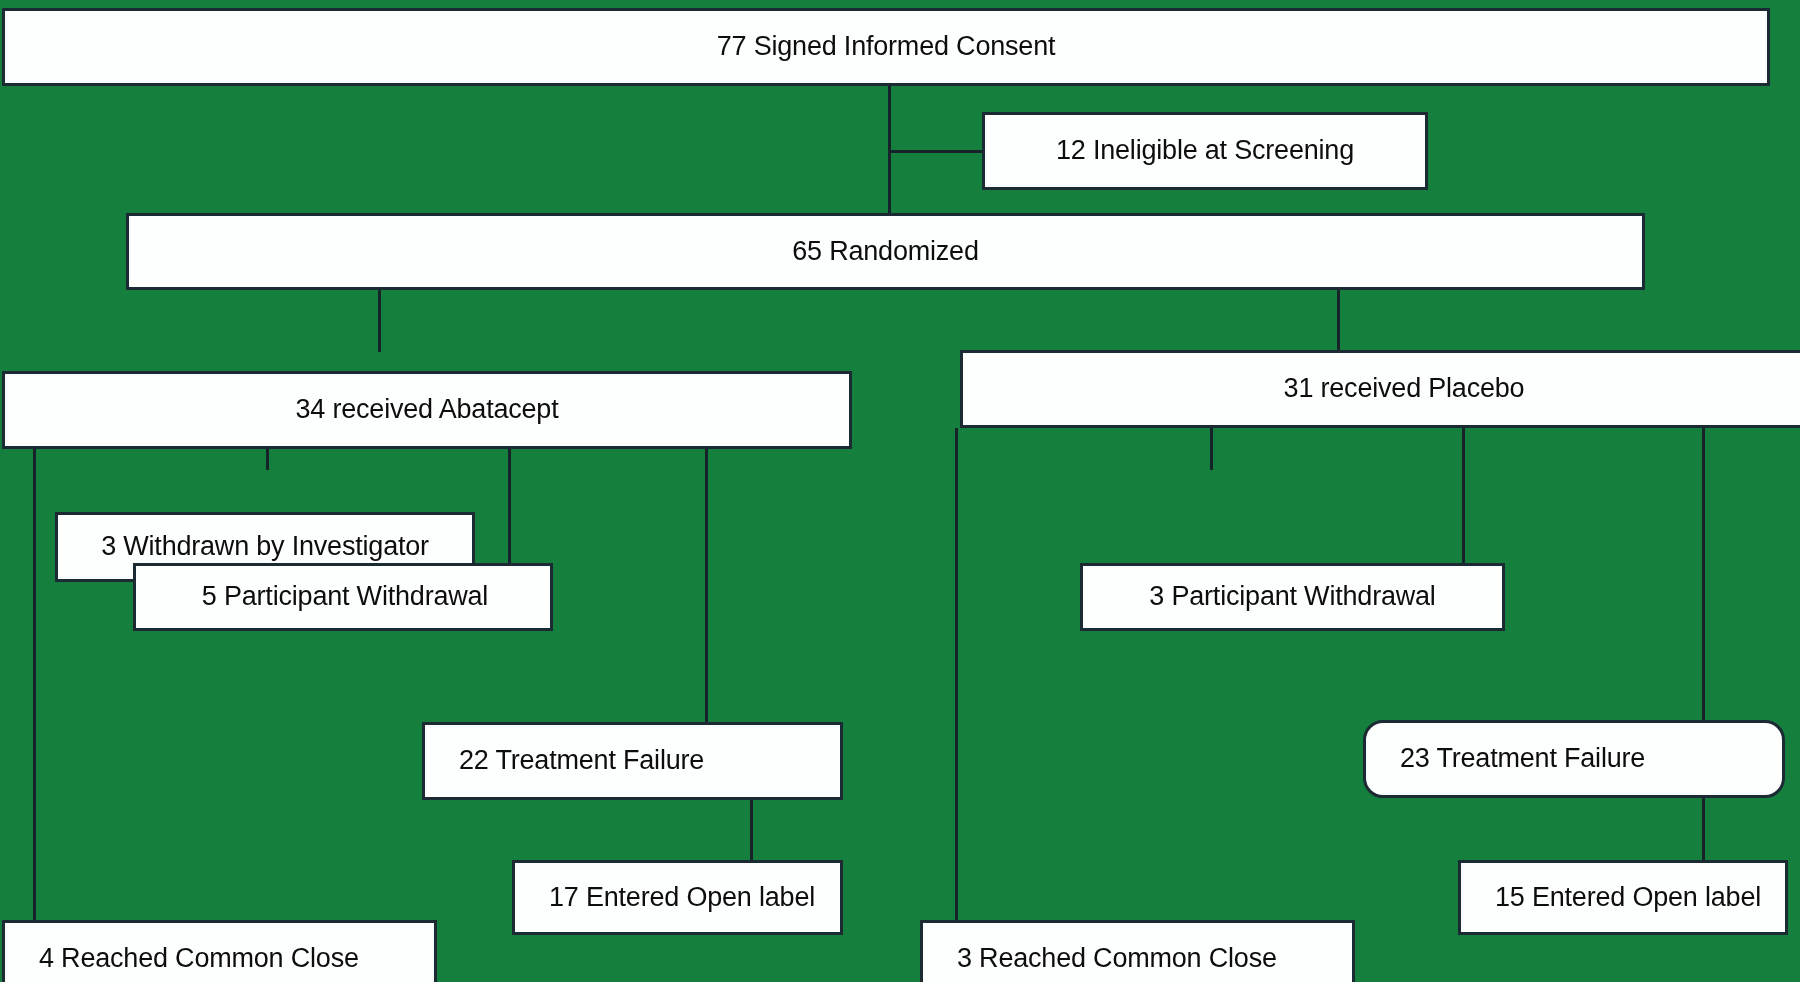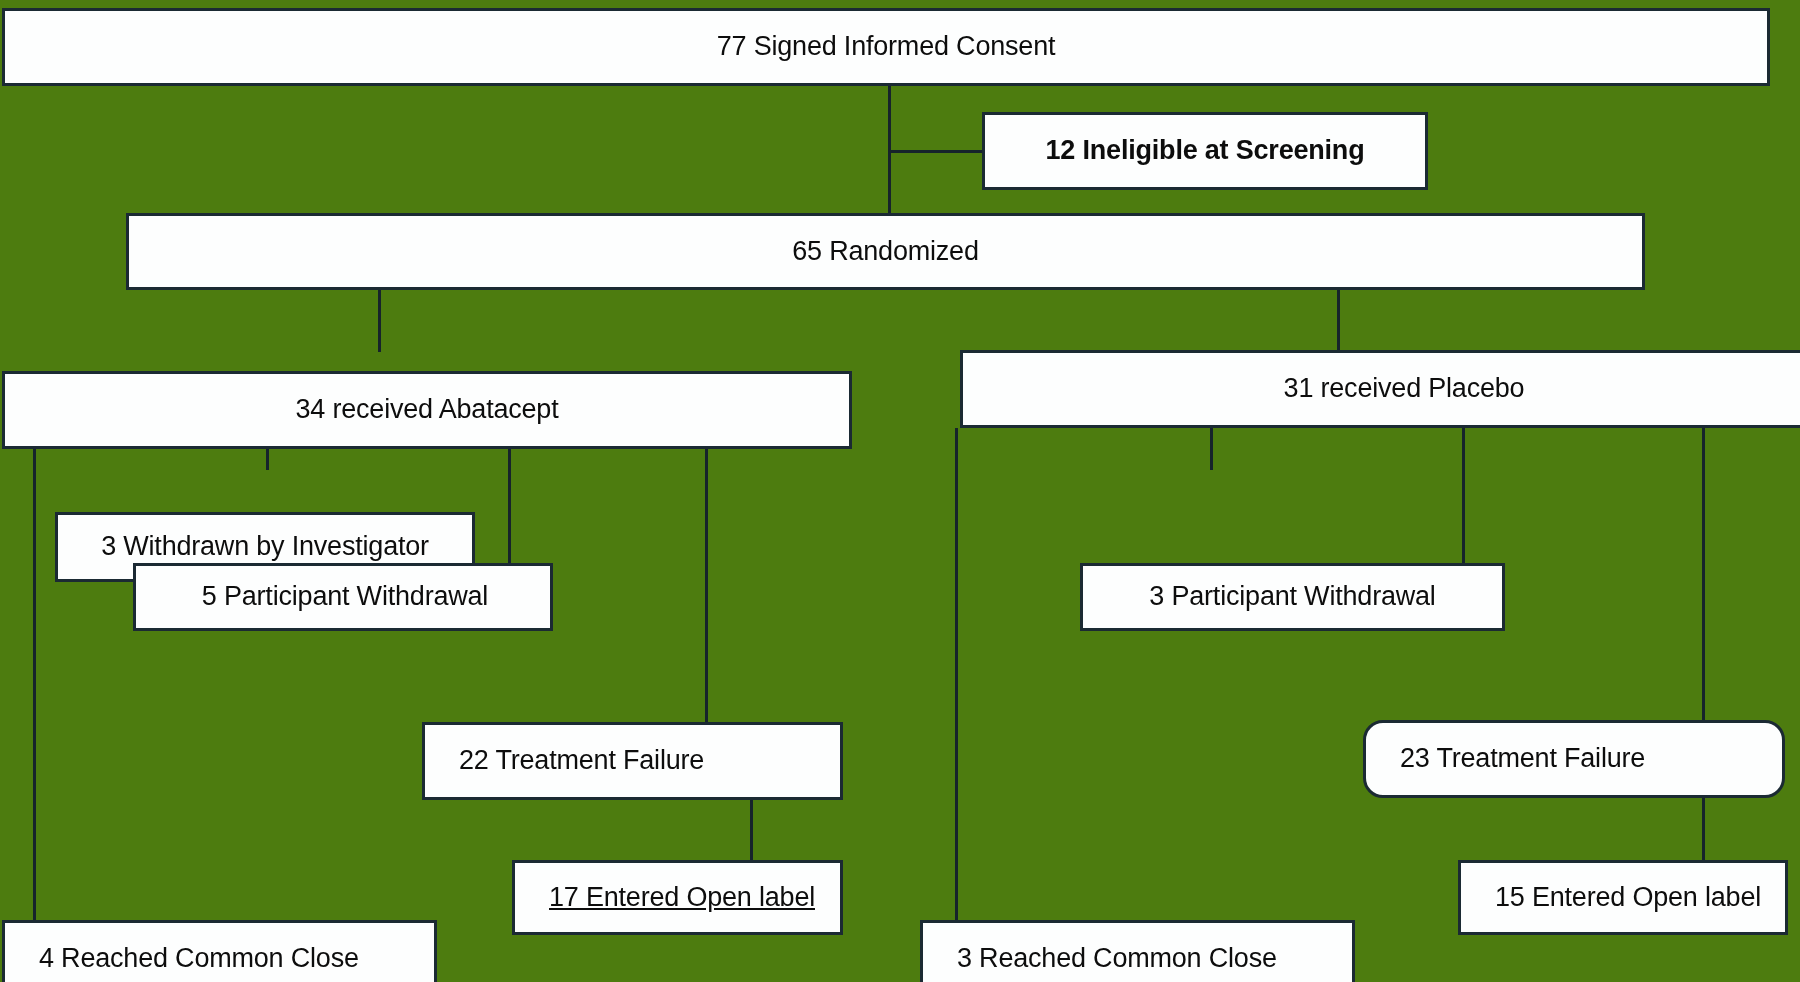--- a/index.html
+++ b/index.html
@@ -5,21 +5,21 @@
 <style>
   html, body {
     margin: 0;
     padding: 0;
     background: #ffffff;
   }
   #canvas {
     position: relative;
     width: 1800px;
     height: 982px;
-    background: #4d7c0f;
+    background: #15803d;
     font-family: "Liberation Sans", "DejaVu Sans", sans-serif;
     overflow: hidden;
   }
   .node {
     position: absolute;
     box-sizing: border-box;
     border: 3px solid #1b2a33;
     background: #fdfefe;
     display: flex;
     align-items: center;
@@ -61,35 +61,35 @@
   <div class="edge v" style="left:750px; top:800px; height:62px;"></div>
 
   <div class="edge v" style="left:955px; top:428px; height:494px;"></div>
   <div class="edge v" style="left:1210px; top:428px; height:42px;"></div>
   <div class="edge v" style="left:1462px; top:428px; height:137px;"></div>
   <div class="edge v" style="left:1702px; top:428px; height:294px;"></div>
   <div class="edge v" style="left:1702px; top:798px; height:62px;"></div>
 
   <div class="node" style="left:2px; top:8px; width:1768px; height:78px;">77 Signed Informed Consent</div>
 
-  <div class="node" style="left:982px; top:112px; width:446px; height:78px;font-weight:bold;">12 Ineligible at Screening</div>
+  <div class="node" style="left:982px; top:112px; width:446px; height:78px;">12 Ineligible at Screening</div>
 
   <div class="node" style="left:126px; top:213px; width:1519px; height:77px;">65 Randomized</div>
 
   <div class="node" style="left:2px; top:350px; width:850px; height:78px;margin-top:21px;">34 received Abatacept</div>
 
   <div class="node" style="left:960px; top:350px; width:850px; height:78px;padding-left:48px;">31 received Placebo</div>
 
   <div class="node" style="left:55px; top:468px; width:420px; height:70px;margin-top:44px;">3 Withdrawn by Investigator</div>
 
   <div class="node" style="left:133px; top:563px; width:420px; height:68px;padding-left:14px;">5 Participant Withdrawal</div>
 
   <div class="node left-text" style="left:422px; top:722px; width:421px; height:78px;">22 Treatment Failure</div>
 
-  <div class="node left-text" style="left:512px; top:860px; width:331px; height:75px;text-decoration:underline;">17 Entered Open label</div>
+  <div class="node left-text" style="left:512px; top:860px; width:331px; height:75px;">17 Entered Open label</div>
 
   <div class="node left-text" style="left:2px; top:920px; width:435px; height:78px;">4 Reached Common Close</div>
 
 
   <div class="node" style="left:1080px; top:563px; width:425px; height:68px;">3 Participant Withdrawal</div>
 
   <div class="node left-text" style="left:1363px; top:720px; width:422px; height:78px;border-radius:20px;">23 Treatment Failure</div>
 
   <div class="node left-text" style="left:1458px; top:860px; width:330px; height:75px;">15 Entered Open label</div>
 

